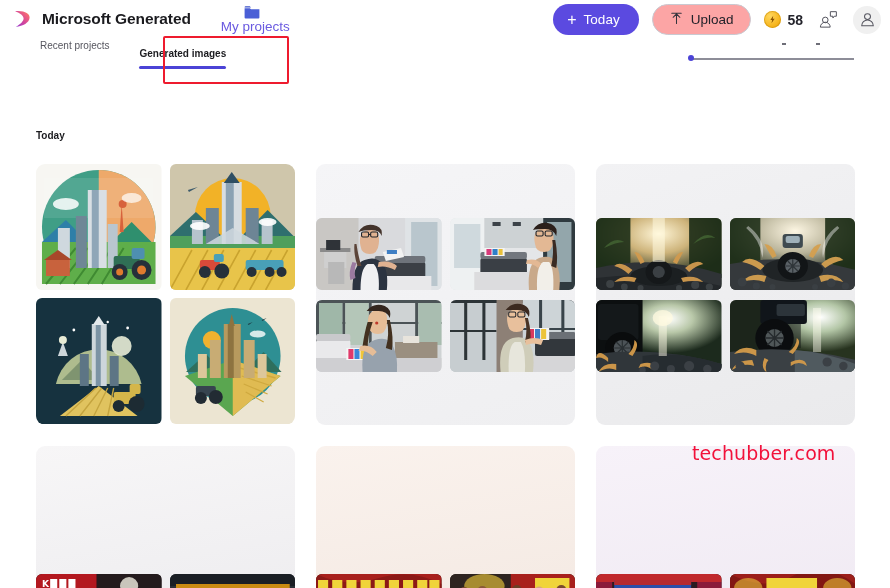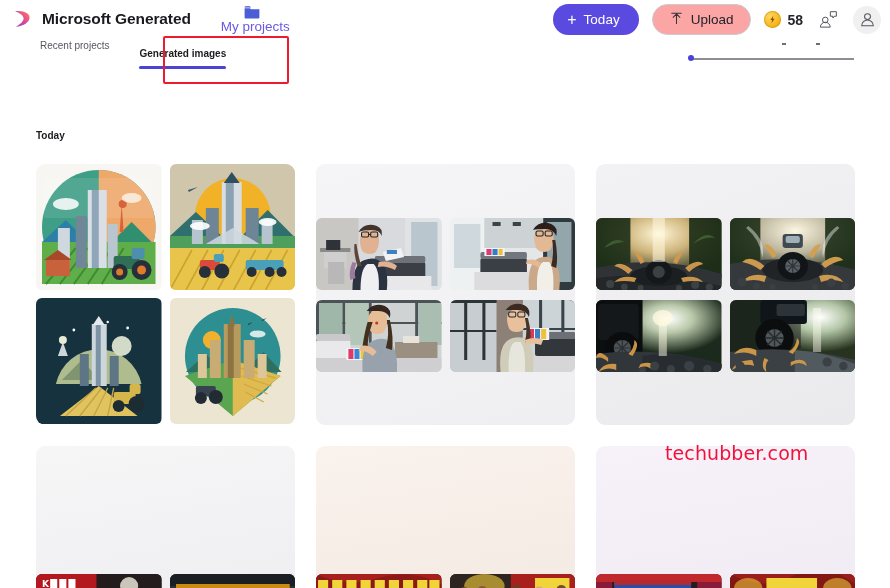--- a/index.html
+++ b/index.html
@@ -139,21 +139,21 @@
 
   .layout-wide .card-inner {
     align-content: center; gap: 10px 8px; padding: 0;
   }
   .layout-wide .thumb { height: 72px; }
 
   .layout-wide-b .card-inner { align-content: end; gap: 10px 8px; padding-bottom: 0; }
   .layout-wide-b .thumb { height: 72px; }
 
   .watermark {
-    position: absolute; left: 665px; top: 442px;
+    position: absolute; left: 692px; top: 442px;
     font-size: 19px; color: #f2113a;
     letter-spacing: 0.1px;
     pointer-events: none;
     font-family: "DejaVu Sans", sans-serif;
   }
 </style>
 </head>
 <body>
 
 <div class="topbar">

